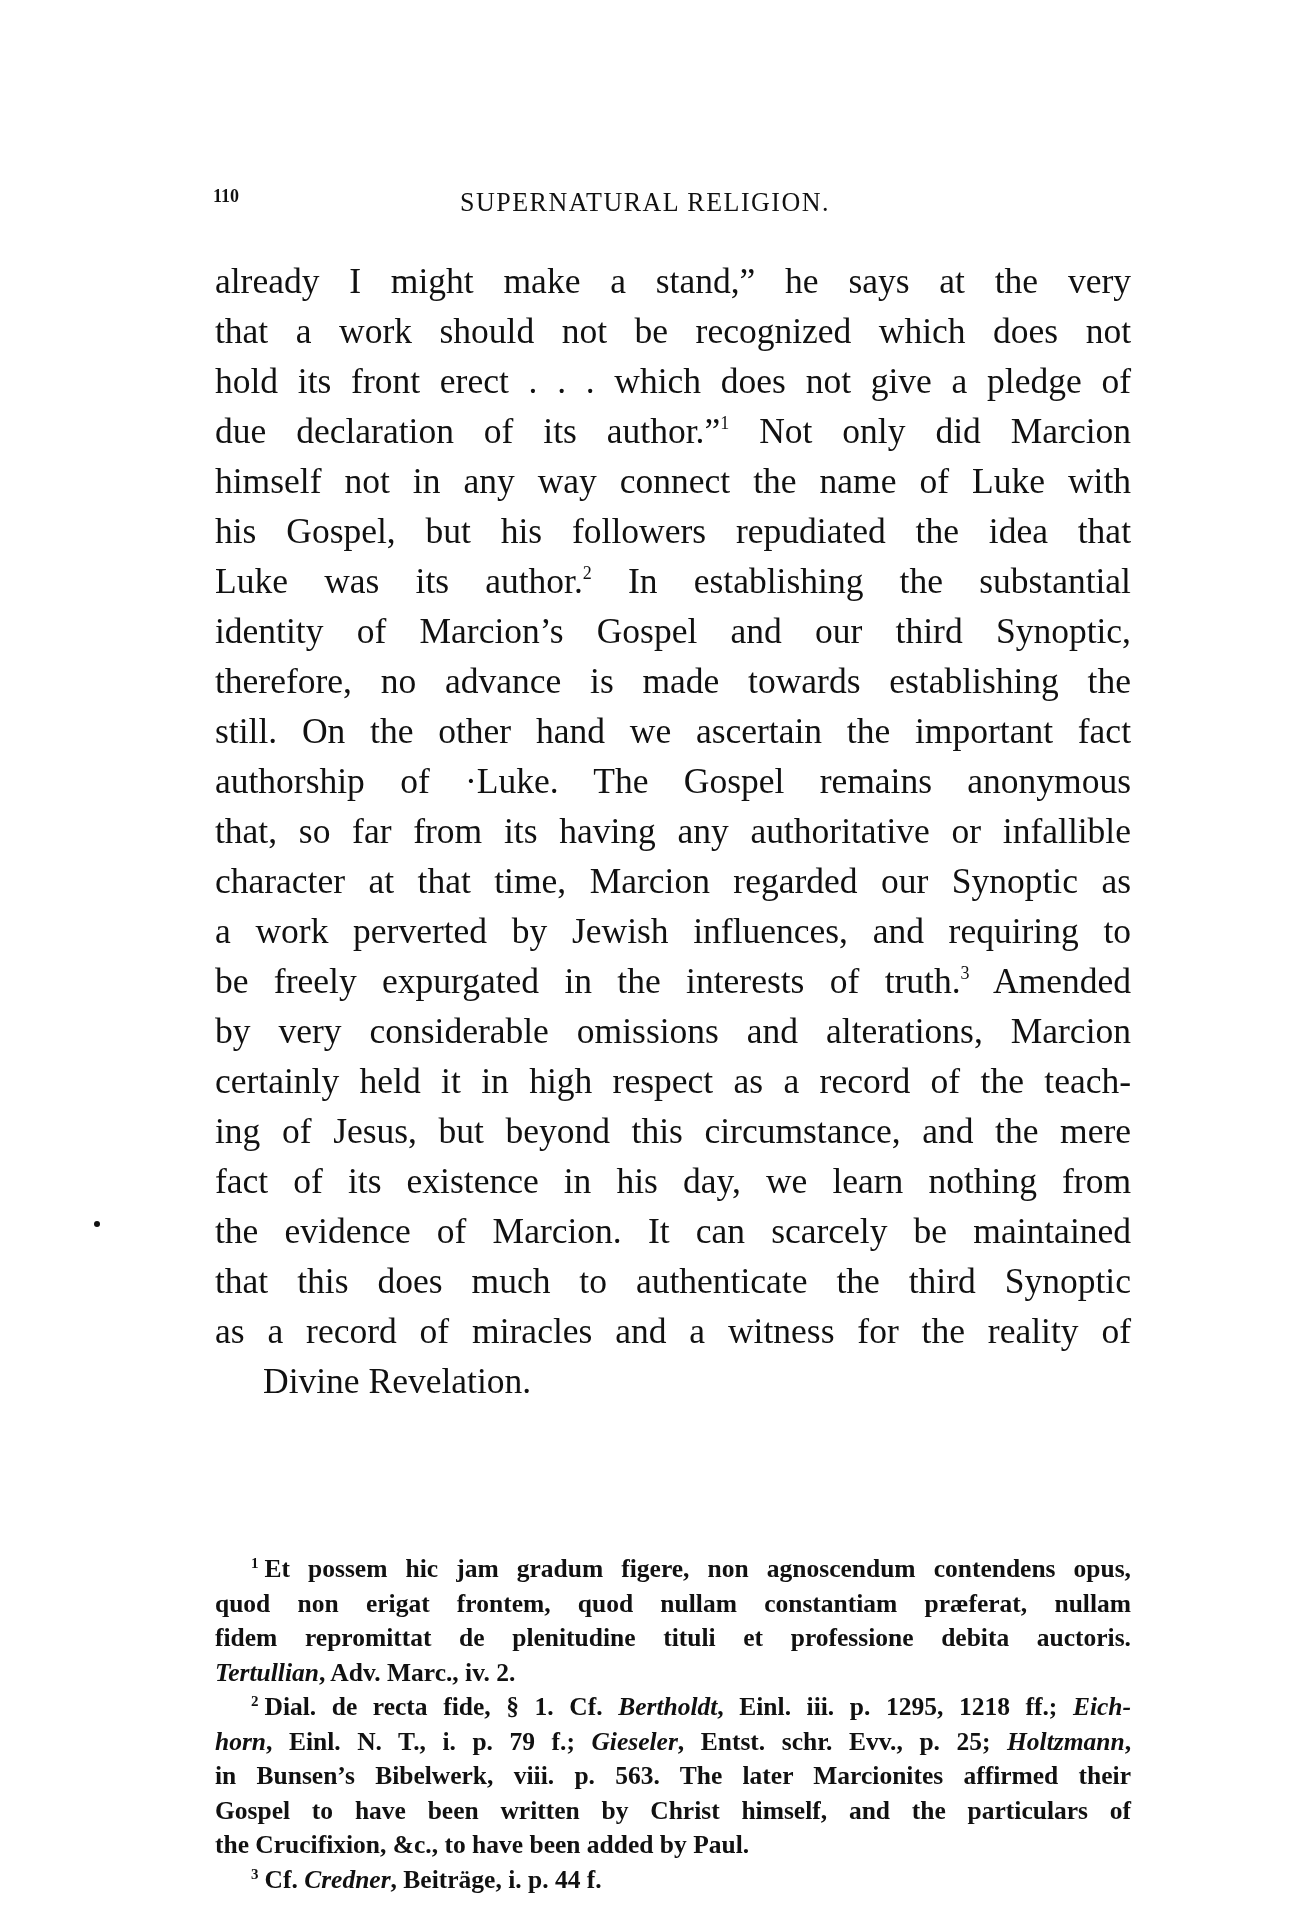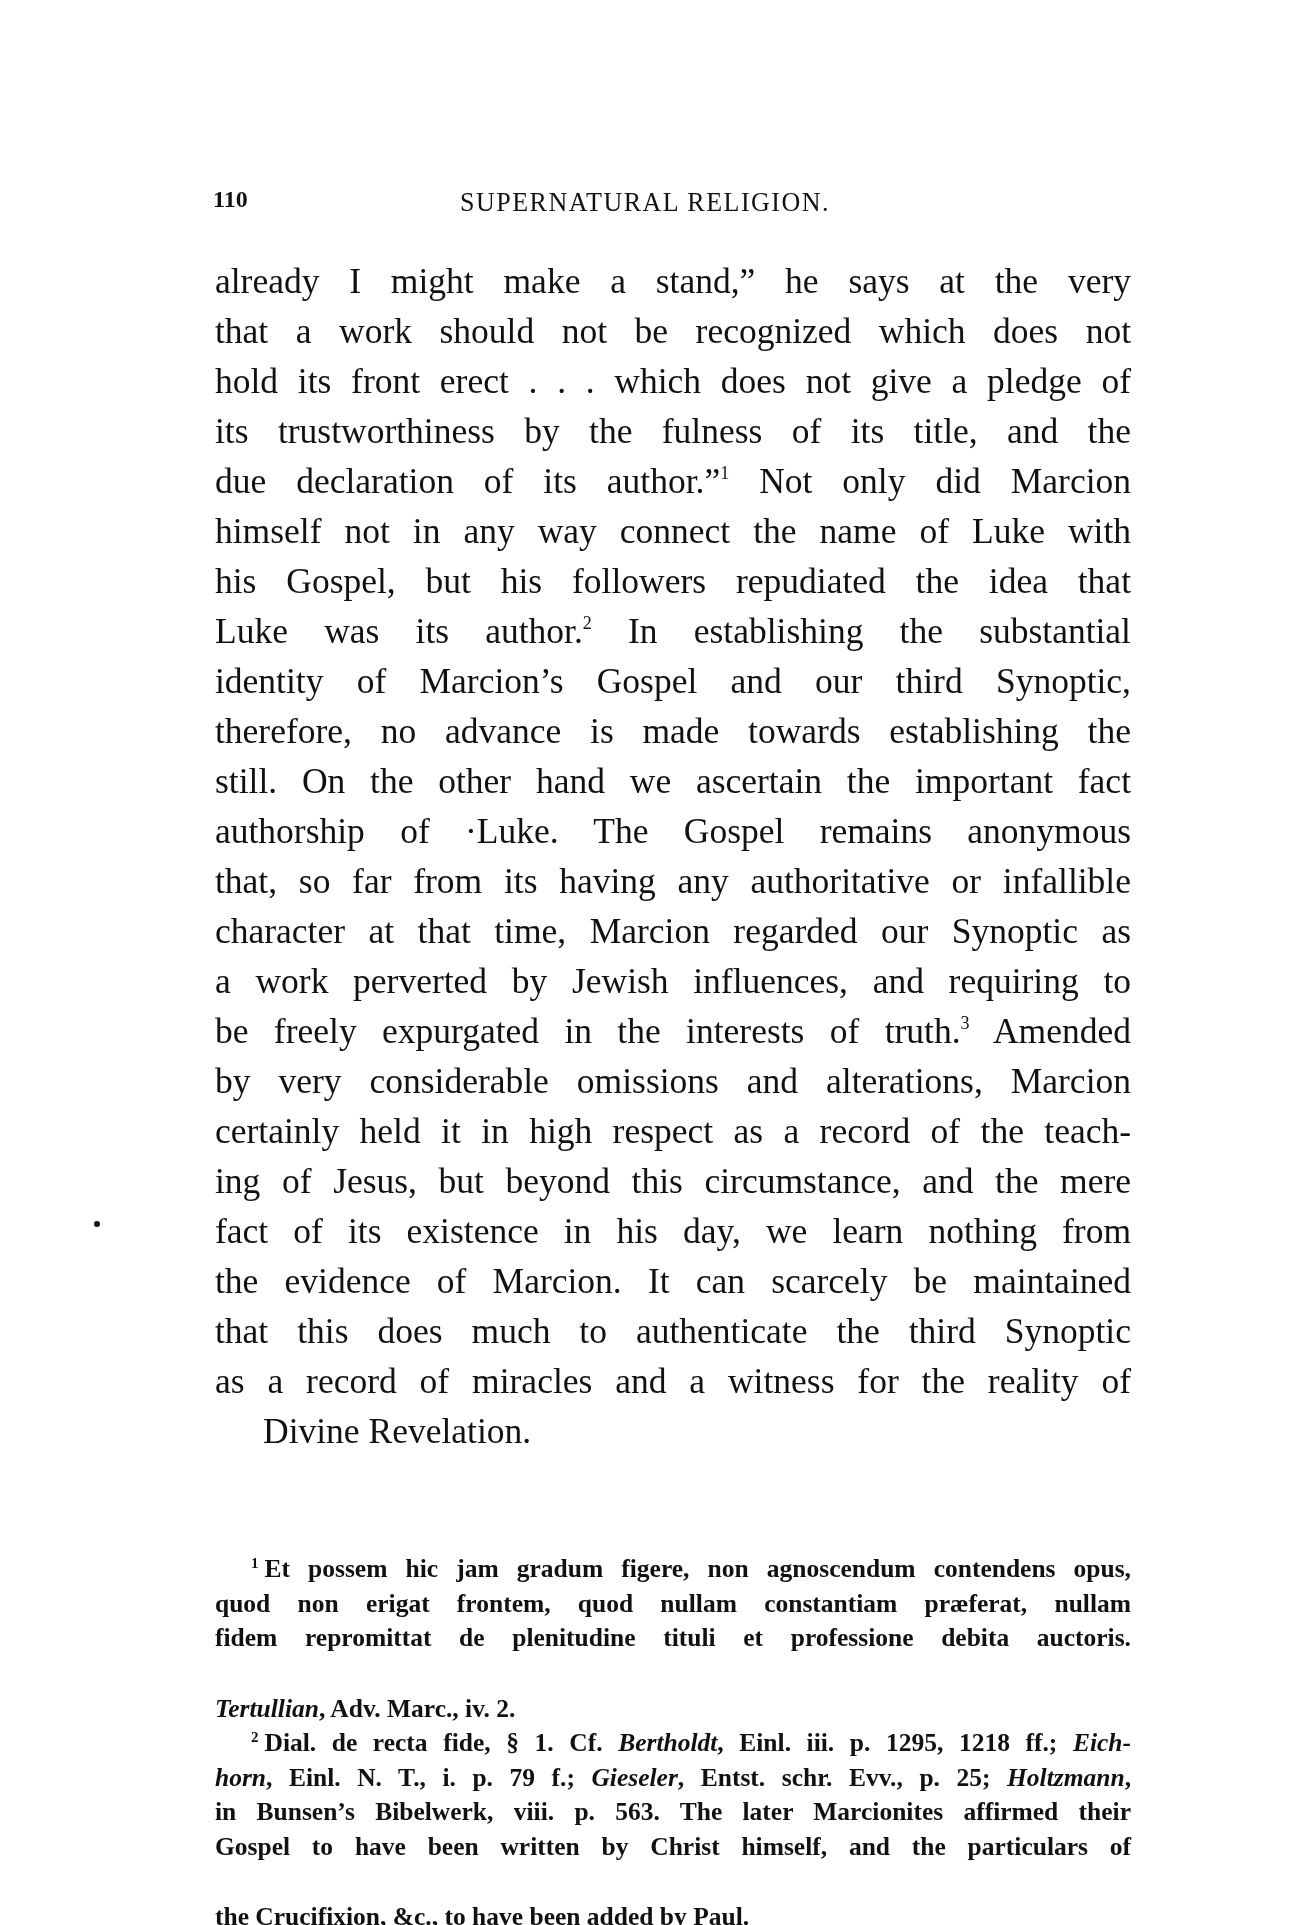--- a/index.html
+++ b/index.html
@@ -19,21 +19,21 @@
       position: absolute;
       left: 213px;
       top: 186px;
       width: 917px;
       height: 30px;
     }
     .page-number {
       position: absolute;
       left: 0;
       top: 0;
-      font-size: 24px;
+      font-size: 18px;
       font-weight: bold;
       letter-spacing: 0px;
       text-align: right;
     }
     .running-title {
       position: absolute;
       left: 247px;
       top: 0;
       font-size: 26px;
       letter-spacing: 1.5px;
@@ -76,21 +76,20 @@
       height: 34.5px;
       line-height: 34.5px;
       font-size: 25.5px;
       font-weight: bold;
       text-align: justify;
       text-align-last: justify;
       white-space: nowrap;
     }
     .fn-line.last {
       text-align-last: left;
-      margin-top: 36px;
     }
     .fn-line.indent {
       padding-left: 36px;
     }
     .fn-line i {
       font-style: italic;
     }
     .fn-mark {
       font-size: 15px;
       vertical-align: 9px;
@@ -114,21 +113,20 @@
   <span class="page-number">110</span>
   <span class="running-title">SUPERNATURAL RELIGION.</span>
 </div>
 
 <div class="stray-mark"></div>
 
 <div class="body-text" id="body-text">
     <span class="body-line">already I might make a stand,” he says at the very</span>
     <span class="body-line">that a work should not be recognized which does not</span>
     <span class="body-line">hold its front erect . . . which does not give a pledge of</span>
-    <span class="body-line">its trustworthiness by the fulness of its title, and the</span>
     <span class="body-line">due declaration of its author.”<sup class="fnref">1</sup> Not only did Marcion</span>
     <span class="body-line">himself not in any way connect the name of Luke with</span>
     <span class="body-line">his Gospel, but his followers repudiated the idea that</span>
     <span class="body-line">Luke was its author.<sup class="fnref">2</sup> In establishing the substantial</span>
     <span class="body-line">identity of Marcion’s Gospel and our third Synoptic,</span>
     <span class="body-line">therefore, no advance is made towards establishing the</span>
     <span class="body-line">still. On the other hand we ascertain the important fact</span>
     <span class="body-line">authorship of ·Luke. The Gospel remains anonymous</span>
     <span class="body-line">that, so far from its having any authoritative or infallible</span>
     <span class="body-line">character at that time, Marcion regarded our Synoptic as</span>

